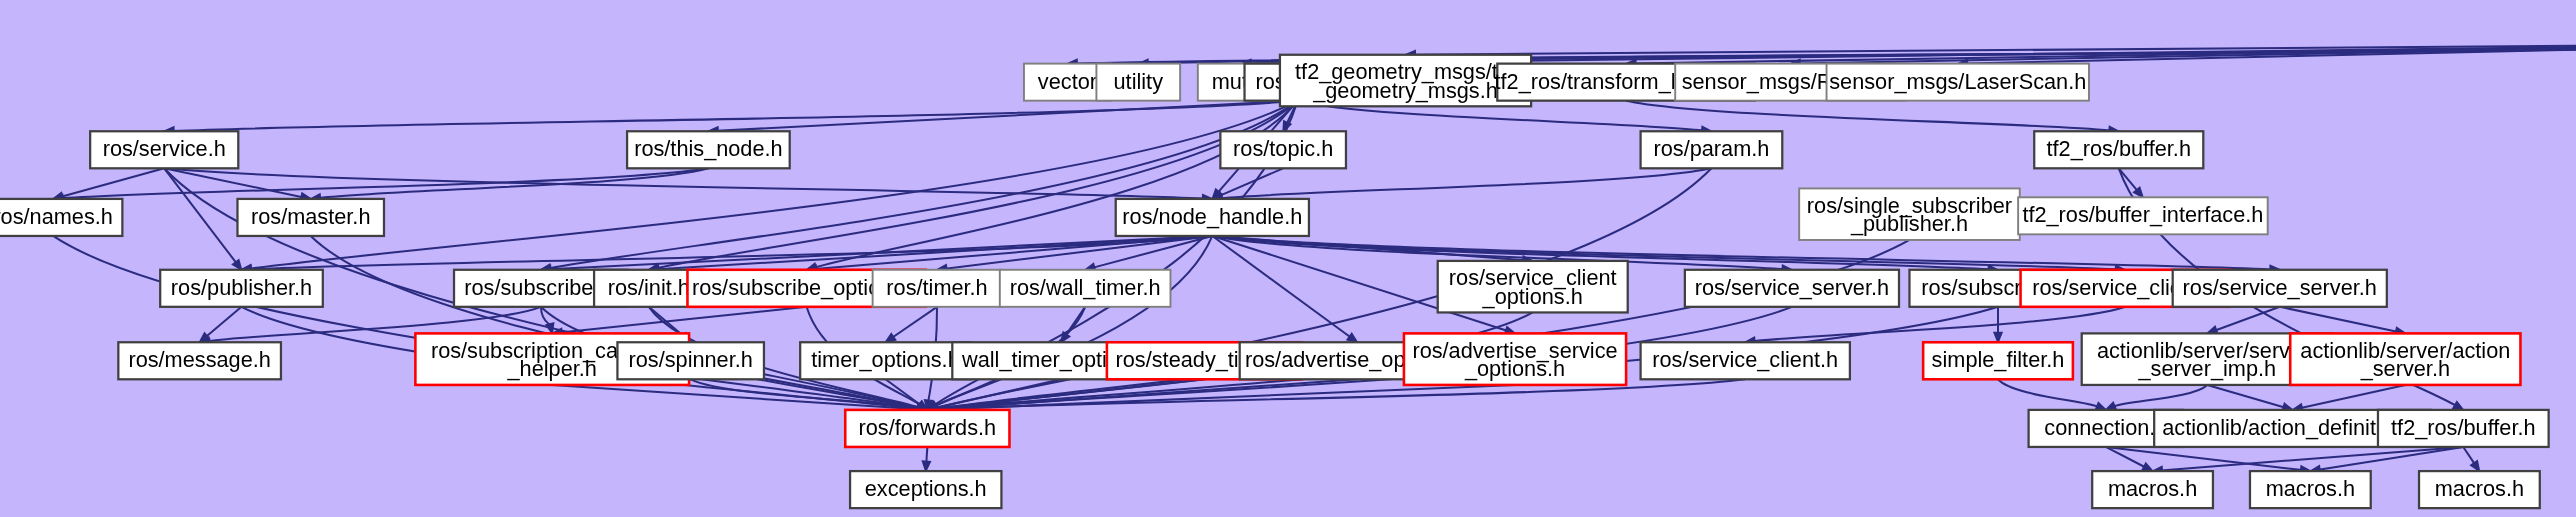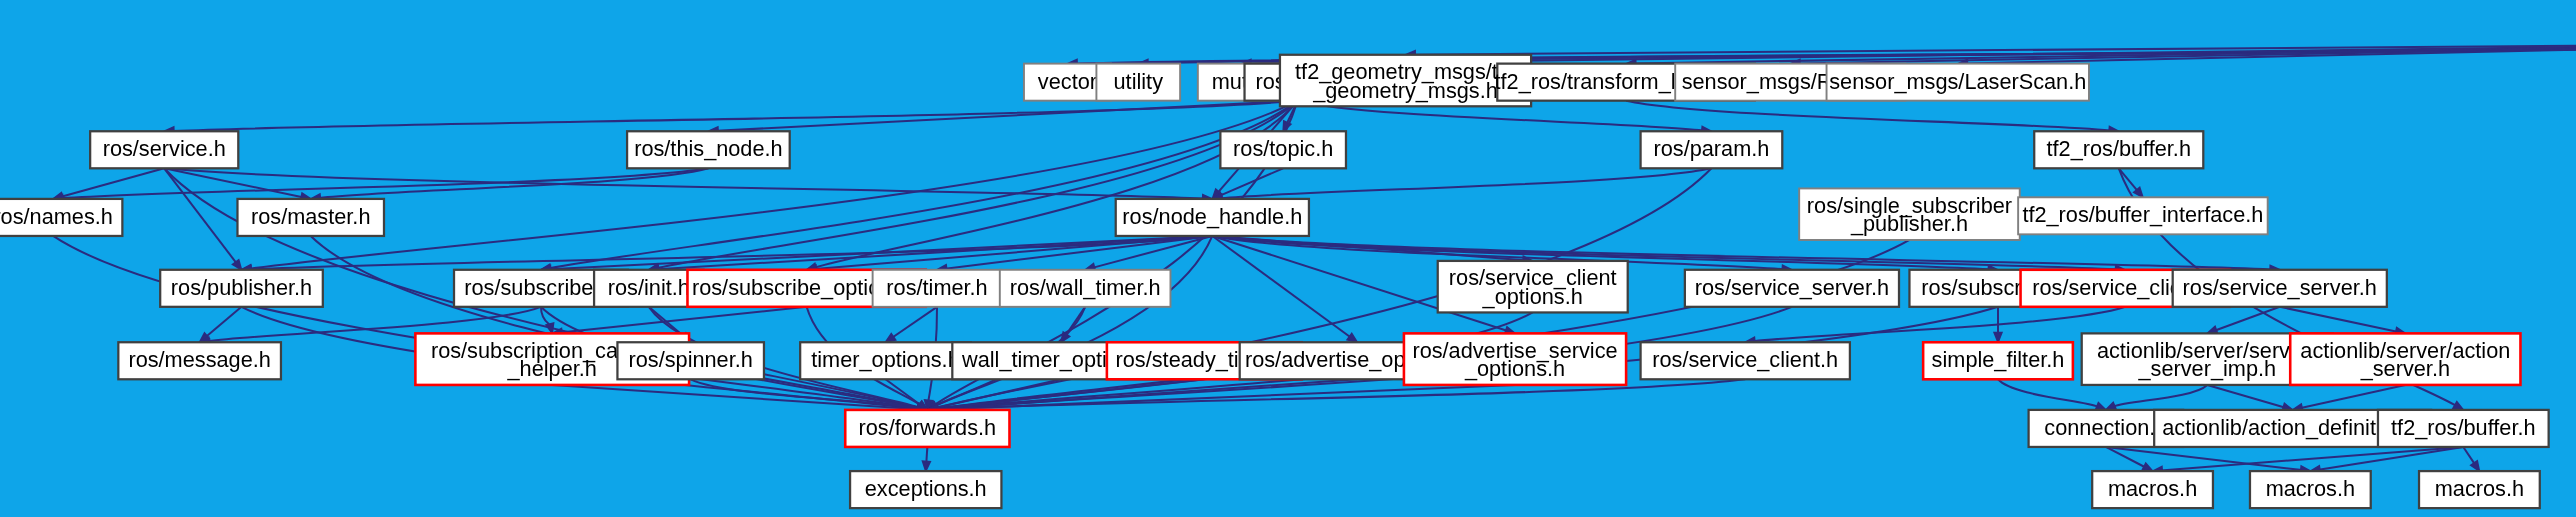--- a/index.html
+++ b/index.html
@@ -8,21 +8,21 @@
     background: #ffffff;
   }
   body {
     font-family: "Liberation Sans", sans-serif;
   }
   #graph-wrap {
     position: relative;
     width: 2576px;
     height: 517px;
     overflow: hidden;
-    background: #0ea5e9;
+    background: #c4b5fd;
   }
   svg#graph {
     position: absolute;
     left: 0;
     top: 0;
     width: 2576px;
     height: 517px;
     display: block;
   }
   .node rect {

